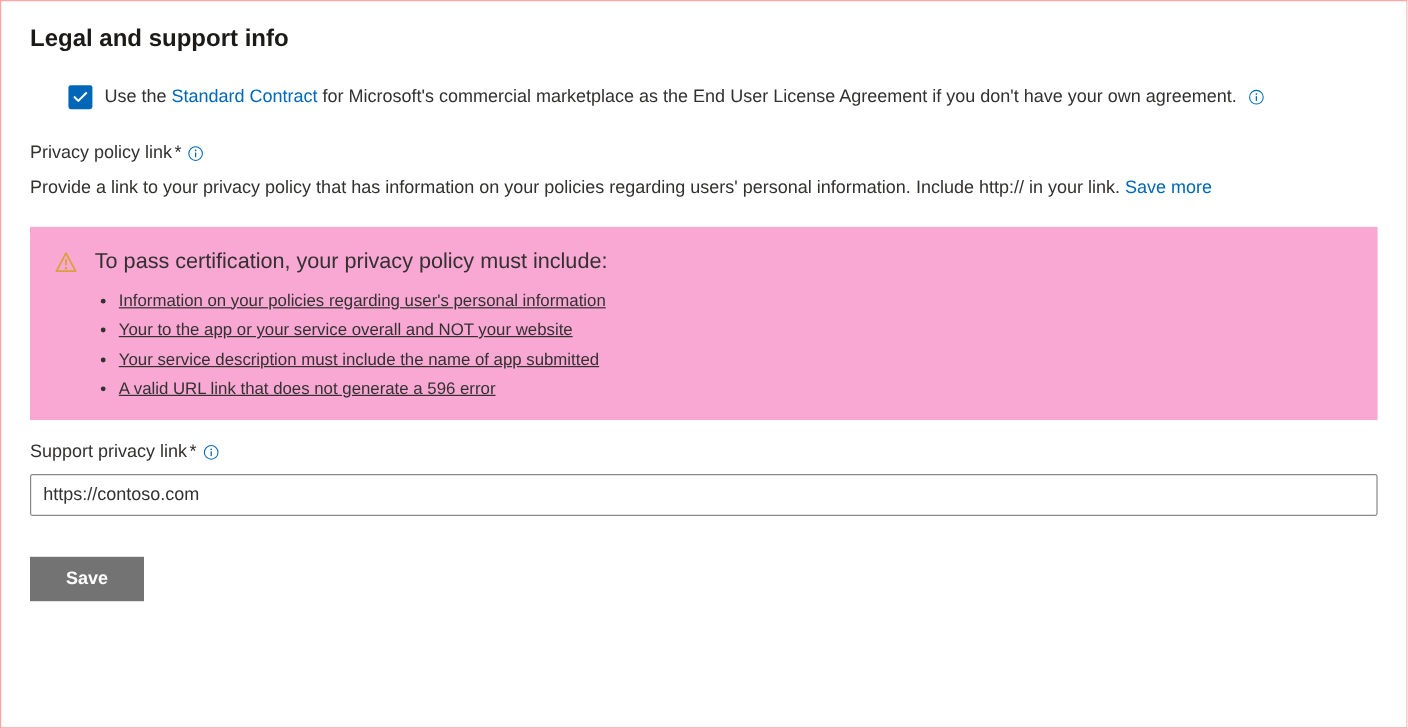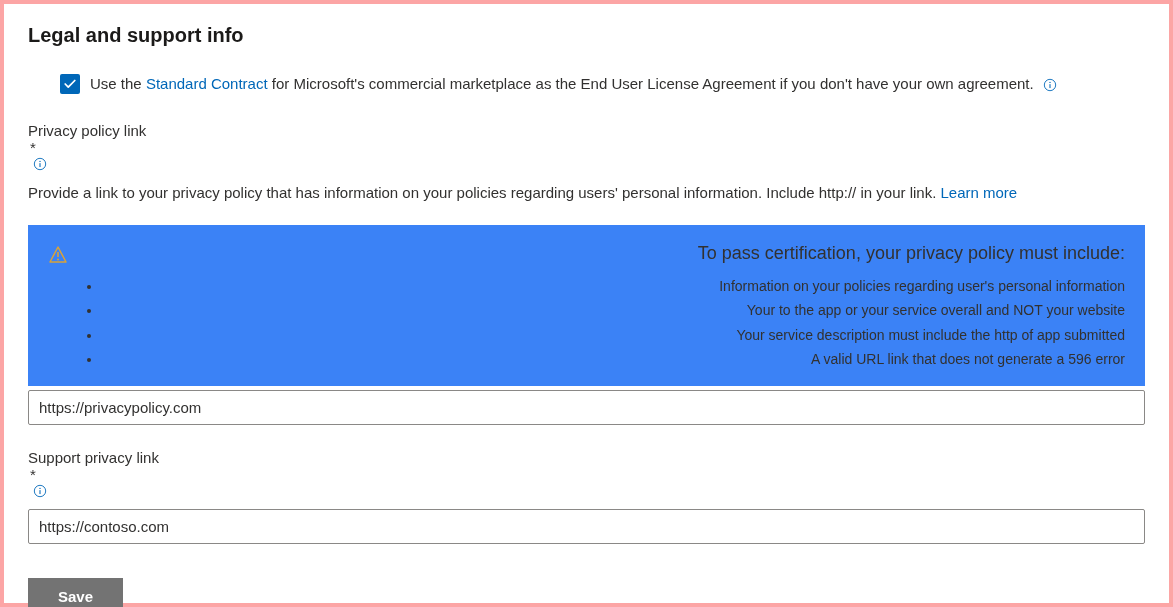--- a/index.html
+++ b/index.html
@@ -8,21 +8,21 @@
       padding: 0;
     }
     body {
       font-family: "Segoe UI", -apple-system, BlinkMacSystemFont, sans-serif;
       font-size: 14px;
       color: #323130;
       background: #fff;
       padding: 0;
     }
     .container {
-      border: 4px solid #fca5a5;
+      border: 1px solid #fca5a5;
       padding: 20px 24px;
       width: 1173px;
       height: 607px;
       position: relative;
     }
     .heading {
       font-size: 20px;
       font-weight: 600;
       color: #1b1a19;
       margin-bottom: 26px;
@@ -72,59 +72,58 @@
     }
     .info-icon svg {
       width: 14px;
       height: 14px;
     }
     .field-label {
       font-size: 15px;
       color: #323130;
       margin-bottom: 10px;
       display: flex;
-      align-items: flex-start;
-      flex-direction: column;
+      align-items: flex-end;
     }
     .required {
       margin-left: 2px;
     }
     .help-text {
       font-size: 15px;
       color: #323130;
       margin-bottom: 20px;
       line-height: 1.5;
     }
     .alert {
-      background: #3b82f6;
+      background: #f9a8d4;
       padding: 18px 20px 14px 20px;
-      margin-bottom: 4px;
+      margin-bottom: 18px;
       display: flex;
       gap: 14px;
-      text-align: right;
     }
     .alert-icon {
       flex-shrink: 0;
       width: 20px;
       height: 20px;
       color: #d8a23a;
       margin-top: 2px;
     }
     .alert-content {
       flex: 1;
     }
     .alert-title {
       font-size: 18px;
       font-weight: 400;
       color: #323130;
       margin-bottom: 10px;
     }
     .alert-list {
       list-style: disc;
       padding-left: 20px;
+      text-decoration: underline;
     }
     .alert-list li {
       font-size: 14px;
       color: #323130;
       line-height: 1.75;
     }
     .text-input {
       width: 100%;
       padding: 8px 10px;
       font-size: 15px;
@@ -178,43 +177,42 @@
     <span class="info-icon">
       <svg viewBox="0 0 16 16" fill="none">
         <circle cx="8" cy="8" r="6.5" stroke="#0067b8" stroke-width="1"></circle>
         <circle cx="8" cy="5" r="0.8" fill="#0067b8"></circle>
         <rect x="7.4" y="7" width="1.2" height="4.5" fill="#0067b8"></rect>
       </svg>
     </span>
   </div>
 
   <div class="help-text">
-    <span>Provide a link to your privacy policy that has information on your policies regarding users' personal information. Include http:// in your link. </span><a class="link">Learn more</a>
+    <span>Provide a link to your privacy policy that has information on your policies regarding users' personal information. Include http:// in your link. </span><a class="link">Save more</a>
   </div>
 
   <div class="alert">
     <div class="alert-icon">
       <svg viewBox="0 0 20 20" fill="none">
         <path d="M10 2 L18 17 L2 17 Z" stroke="#d8a23a" stroke-width="1.5" stroke-linejoin="round"></path>
         <rect x="9.2" y="7" width="1.6" height="5" fill="#d8a23a"></rect>
         <circle cx="10" cy="14.5" r="1" fill="#d8a23a"></circle>
       </svg>
     </div>
     <div class="alert-content">
       <div class="alert-title">To pass certification, your privacy policy must include:</div>
       <ul class="alert-list">
         <li>Information on your policies regarding user's personal information</li>
         <li>Your to the app or your service overall and NOT your website</li>
-        <li>Your service description must include the http of app submitted</li>
+        <li>Your service description must include the name of app submitted</li>
         <li>A valid URL link that does not generate a 596 error</li>
       </ul>
     </div>
   </div>
 
-  <input type="text" class="text-input" value="https://privacypolicy.com" style="">
 
   <div class="field-label">
     <span>Support privacy link</span>
     <span class="required">*</span>
     <span class="info-icon">
       <svg viewBox="0 0 16 16" fill="none">
         <circle cx="8" cy="8" r="6.5" stroke="#0067b8" stroke-width="1"></circle>
         <circle cx="8" cy="5" r="0.8" fill="#0067b8"></circle>
         <rect x="7.4" y="7" width="1.2" height="4.5" fill="#0067b8"></rect>
       </svg>

